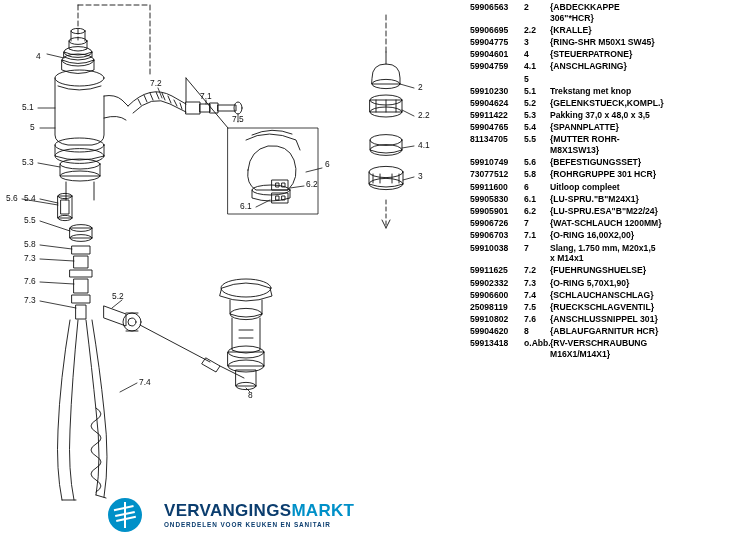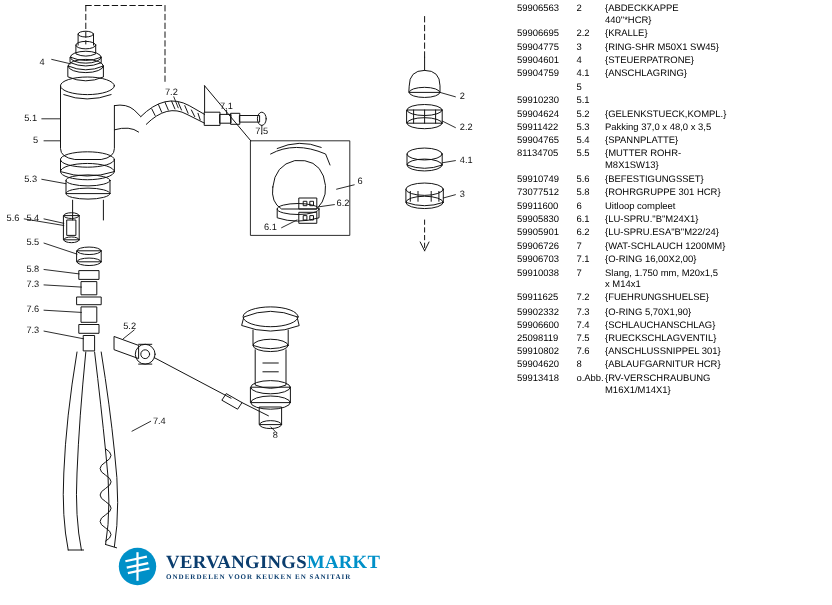--- a/index.html
+++ b/index.html
@@ -17,20 +17,21 @@
   #parts{
     position:absolute;
     left:470px;top:2px;width:286px;height:546px;
     font-size:8.6px;
     line-height:10.6px;
   }
   .prow{
     display:flex;
     align-items:flex-start;
     margin-bottom:1.6px;
+    font-weight:bold;
   }
   .pnum{width:54px;flex:0 0 54px;}
   .ppos{width:26px;flex:0 0 26px;}
   .pdesc{flex:1 1 auto;white-space:pre-line;}
 
   
   #drawing{position:absolute;left:0;top:0;width:470px;height:550px;}
   #drawing svg{display:block;}
 
   .lbl{
@@ -57,21 +58,21 @@
     content:"";position:absolute;left:50%;top:4px;
     width:2px;height:26px;background:#fff;
     transform:translateX(-1px) rotate(0deg);
   }
   #logo .mark:after{
     content:"";position:absolute;left:7px;top:15px;
     width:20px;height:2px;background:#fff;
     box-shadow:0 5px 0 #fff, 0 -6px 0 #fff;
     transform:rotate(-12deg);
   }
-  #logo .txt{margin-left:9px;font-family:Liberation Serif, serif;}
+  #logo .txt{margin-left:22px;}
   #logo .t1{
     font-size:17px;font-weight:bold;letter-spacing:.3px;
     color:#0b3d6e;line-height:17px;
   }
   #logo .t1 .b{color:#0090c8;}
   #logo .t2{
     font-size:6.4px;font-weight:bold;letter-spacing:.9px;
     color:#0b3d6e;margin-top:2px;
   }
 </style>
@@ -254,21 +255,21 @@
     <span class="lbl" style="left:418px;top:171px;">3</span>
     <span class="lbl" style="left:248px;top:390px;">8</span>
   </div>
 
   <div id="parts">
 
     <div class="prow">
       <span class="pnum">59906563</span>
       <span class="ppos">2</span>
       <span class="pdesc">{ABDECKKAPPE
-440"*HCR}</span>
+306"*HCR}</span>
     </div>
     <div class="prow">
       <span class="pnum">59906695</span>
       <span class="ppos">2.2</span>
       <span class="pdesc">{KRALLE}</span>
     </div>
     <div class="prow">
       <span class="pnum">59904775</span>
       <span class="ppos">3</span>
       <span class="pdesc">{RING-SHR M50X1 SW45}</span>
@@ -283,20 +284,21 @@
       <span class="ppos">4.1</span>
       <span class="pdesc">{ANSCHLAGRING}</span>
     </div>
     <div class="prow">
       <span class="pnum"></span>
       <span class="ppos">5</span>
     </div>
     <div class="prow">
       <span class="pnum">59910230</span>
       <span class="ppos">5.1</span>
+      <span class="pdesc">Trekstang met knop</span>
     </div>
     <div class="prow">
       <span class="pnum">59904624</span>
       <span class="ppos">5.2</span>
       <span class="pdesc">{GELENKSTUECK,KOMPL.}</span>
     </div>
     <div class="prow">
       <span class="pnum">59911422</span>
       <span class="ppos">5.3</span>
       <span class="pdesc">Pakking 37,0 x 48,0 x 3,5</span>

